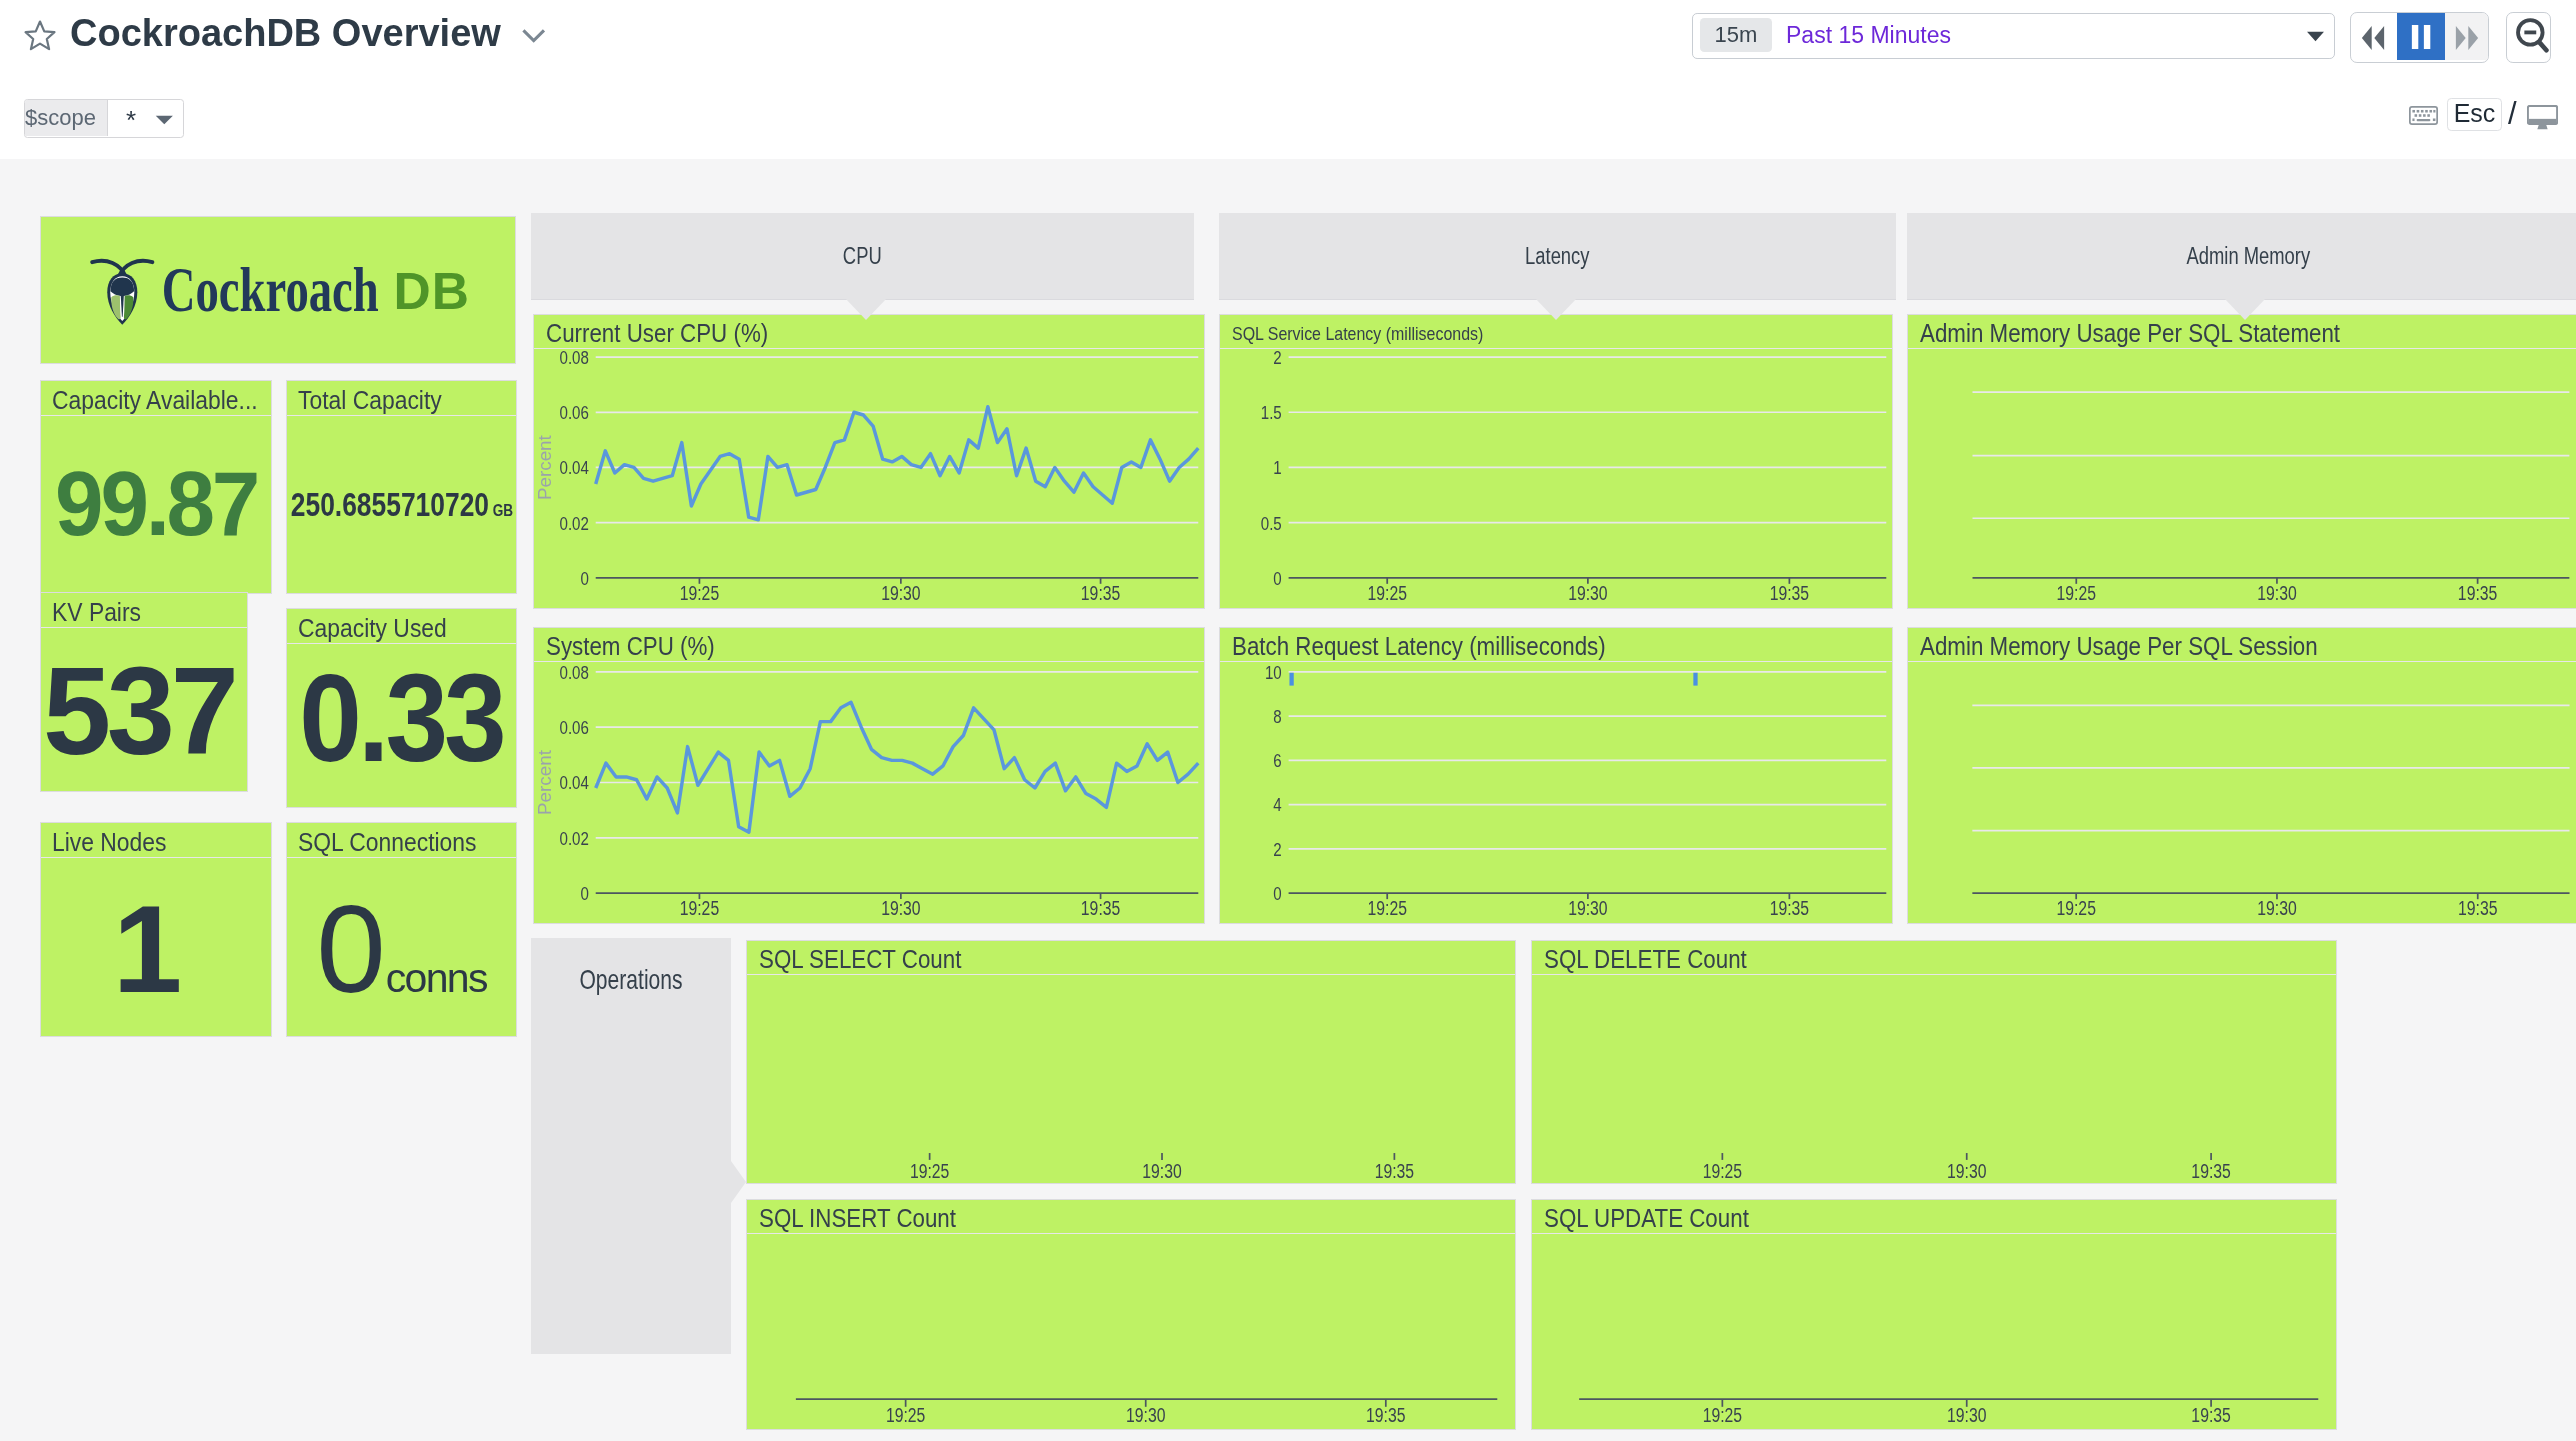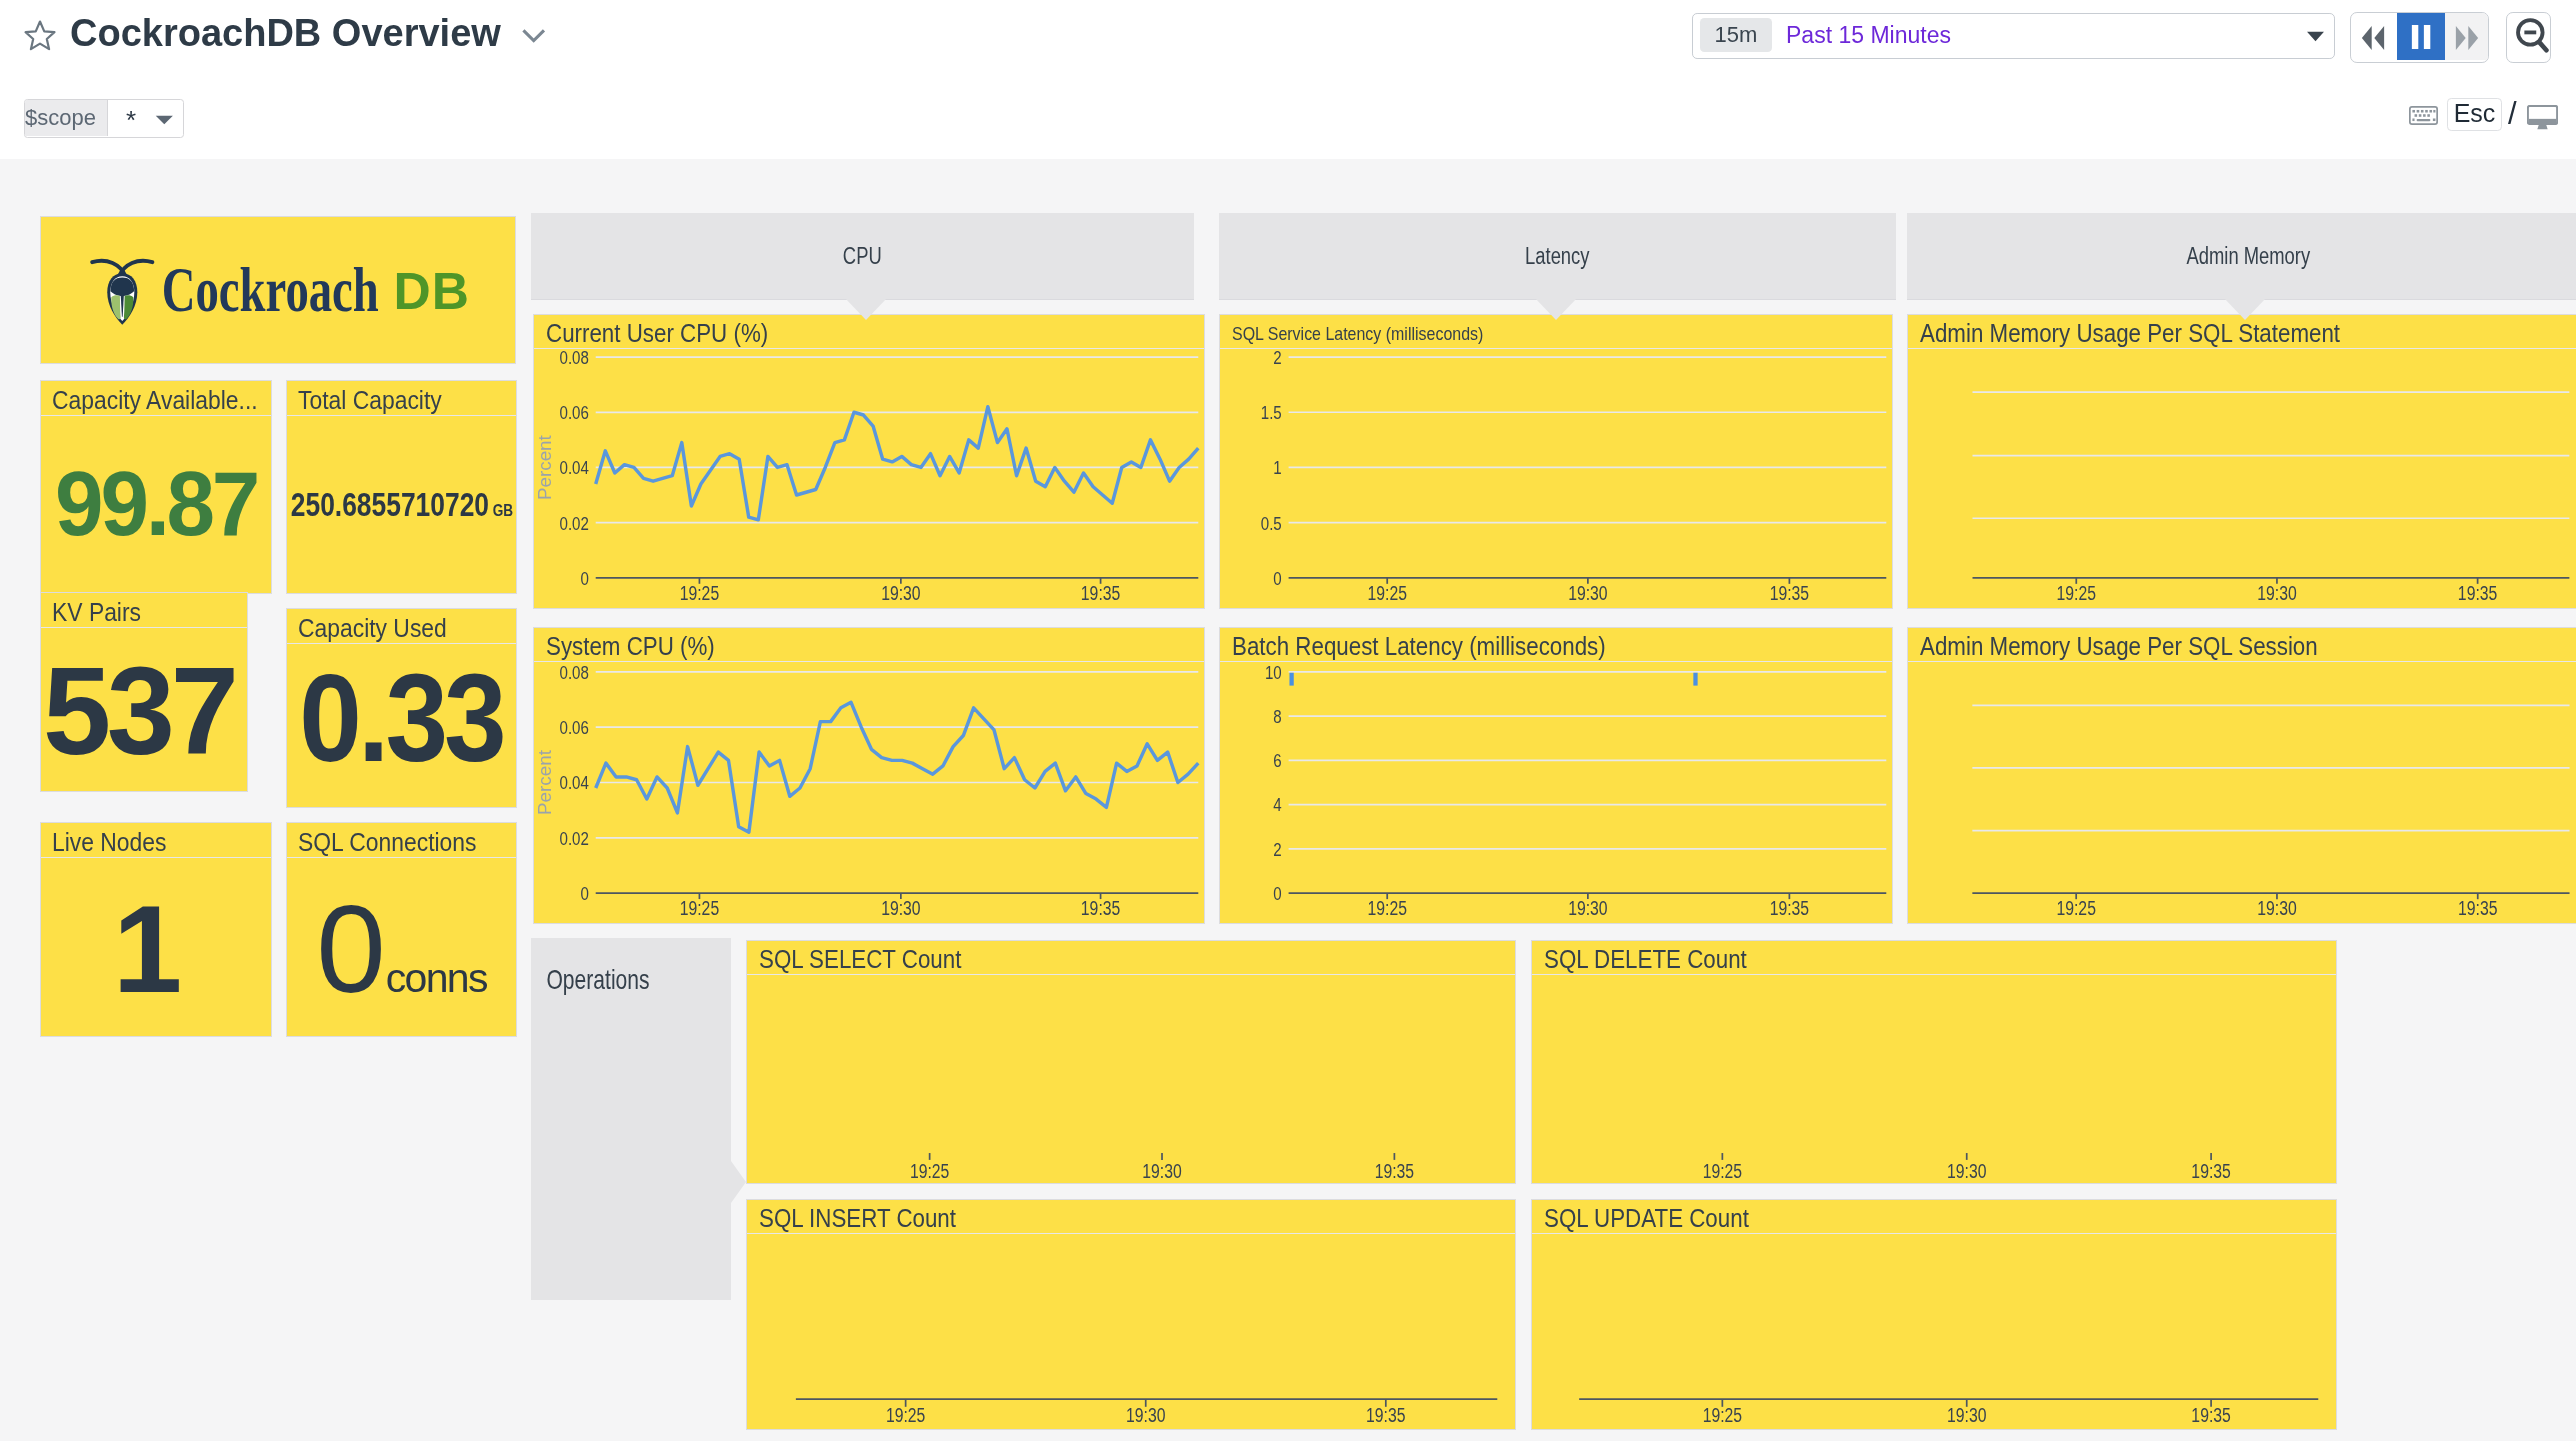--- a/index.html
+++ b/index.html
@@ -1,18 +1,18 @@
 <!DOCTYPE html>
 <html style="font-size:13.7px"><head><meta charset="utf-8"><style>
 
 * { margin:0; padding:0; box-sizing:border-box; }
 html,body { width:2576px; height:1441px; overflow:hidden; background:#fff;
   font-family:"Liberation Sans", sans-serif; }
 .abs { position:absolute; }
-.card { position:absolute; background:#fde047; border:1.7px solid #dcdcdf; }
+.card { position:absolute; background:#bef264; border:1.7px solid #dcdcdf; }
 .ctitle { position:absolute; left:0; right:0; top:0; border-bottom:1.7px solid #e7e7e9;
   color:#35404b; white-space:nowrap; overflow:hidden; }
 .hdrbar { position:absolute; background:#e4e4e6; border-bottom:1.7px solid #dadade;
   color:#35404b; text-align:center; }
 .notch-down { position:absolute; width:0; height:0; border-left:21.4px solid transparent;
   border-right:21.4px solid transparent; border-top:22px solid #e4e4e6; z-index:5; }
 .notch-right { position:absolute; width:0; height:0; border-top:21.4px solid transparent;
   border-bottom:21.4px solid transparent; border-left:15.4px solid #e4e4e6; z-index:5; }
 svg { position:absolute; left:0; top:0; }
 
@@ -263,21 +263,21 @@
       <line x1="75" y1="236" x2="771" y2="236" stroke="#e8e8ea" stroke-width="2"></line>
       <line x1="75" y1="309" x2="771" y2="309" stroke="#4c5660" stroke-width="2"></line>
       <line x1="196" y1="309" x2="196" y2="316" stroke="#4c5660" stroke-width="2"></line>
       <line x1="430" y1="309" x2="430" y2="316" stroke="#4c5660" stroke-width="2"></line>
       <line x1="664" y1="309" x2="664" y2="316" stroke="#4c5660" stroke-width="2"></line>
       <text transform="translate(196 334) scale(0.8 1)" text-anchor="middle" font-size="23" fill="#39434e" font-family="Liberation Sans, sans-serif">19:25</text>
       <text transform="translate(430 334) scale(0.8 1)" text-anchor="middle" font-size="23" fill="#39434e" font-family="Liberation Sans, sans-serif">19:30</text>
       <text transform="translate(664 334) scale(0.8 1)" text-anchor="middle" font-size="23" fill="#39434e" font-family="Liberation Sans, sans-serif">19:35</text>
     </svg>
   </div>
-<div class="abs" style="left:531px;top:938px;width:200px;height:362px;background:#e4e4e6;color:#35404b;font-size:27.4px;padding-top:26px"><span style="display:inline-block;transform:scaleX(0.77);transform-origin:50% 50%">Operations</span></div>
+<div class="abs" style="left:531px;top:938px;width:200px;height:416px;background:#e4e4e6;color:#35404b;font-size:27.4px;text-align:center;padding-top:26px"><span style="display:inline-block;transform:scaleX(0.77);transform-origin:50% 50%">Operations</span></div>
 <div class="notch-right" style="left:731px;top:1161px"></div>
 <div class="card" style="left:746px;top:940px;width:770px;height:244px">
     <div class="ctitle" style="height:34px;font-size:26.6px;line-height:37px;padding-left:12px"><span style="display:inline-block;transform:scaleX(0.84);transform-origin:0 50%">SQL SELECT Count</span></div>
     <svg width="770" height="244" viewBox="0 0 898 284">
       <line x1="213" y1="247" x2="213" y2="255" stroke="#4c5660" stroke-width="2"></line>
       <line x1="484" y1="247" x2="484" y2="255" stroke="#4c5660" stroke-width="2"></line>
       <line x1="755" y1="247" x2="755" y2="255" stroke="#4c5660" stroke-width="2"></line>
       <text transform="translate(213 276) scale(0.8 1)" text-anchor="middle" font-size="23" fill="#39434e" font-family="Liberation Sans, sans-serif">19:25</text>
       <text transform="translate(484 276) scale(0.8 1)" text-anchor="middle" font-size="23" fill="#39434e" font-family="Liberation Sans, sans-serif">19:30</text>
       <text transform="translate(755 276) scale(0.8 1)" text-anchor="middle" font-size="23" fill="#39434e" font-family="Liberation Sans, sans-serif">19:35</text>

